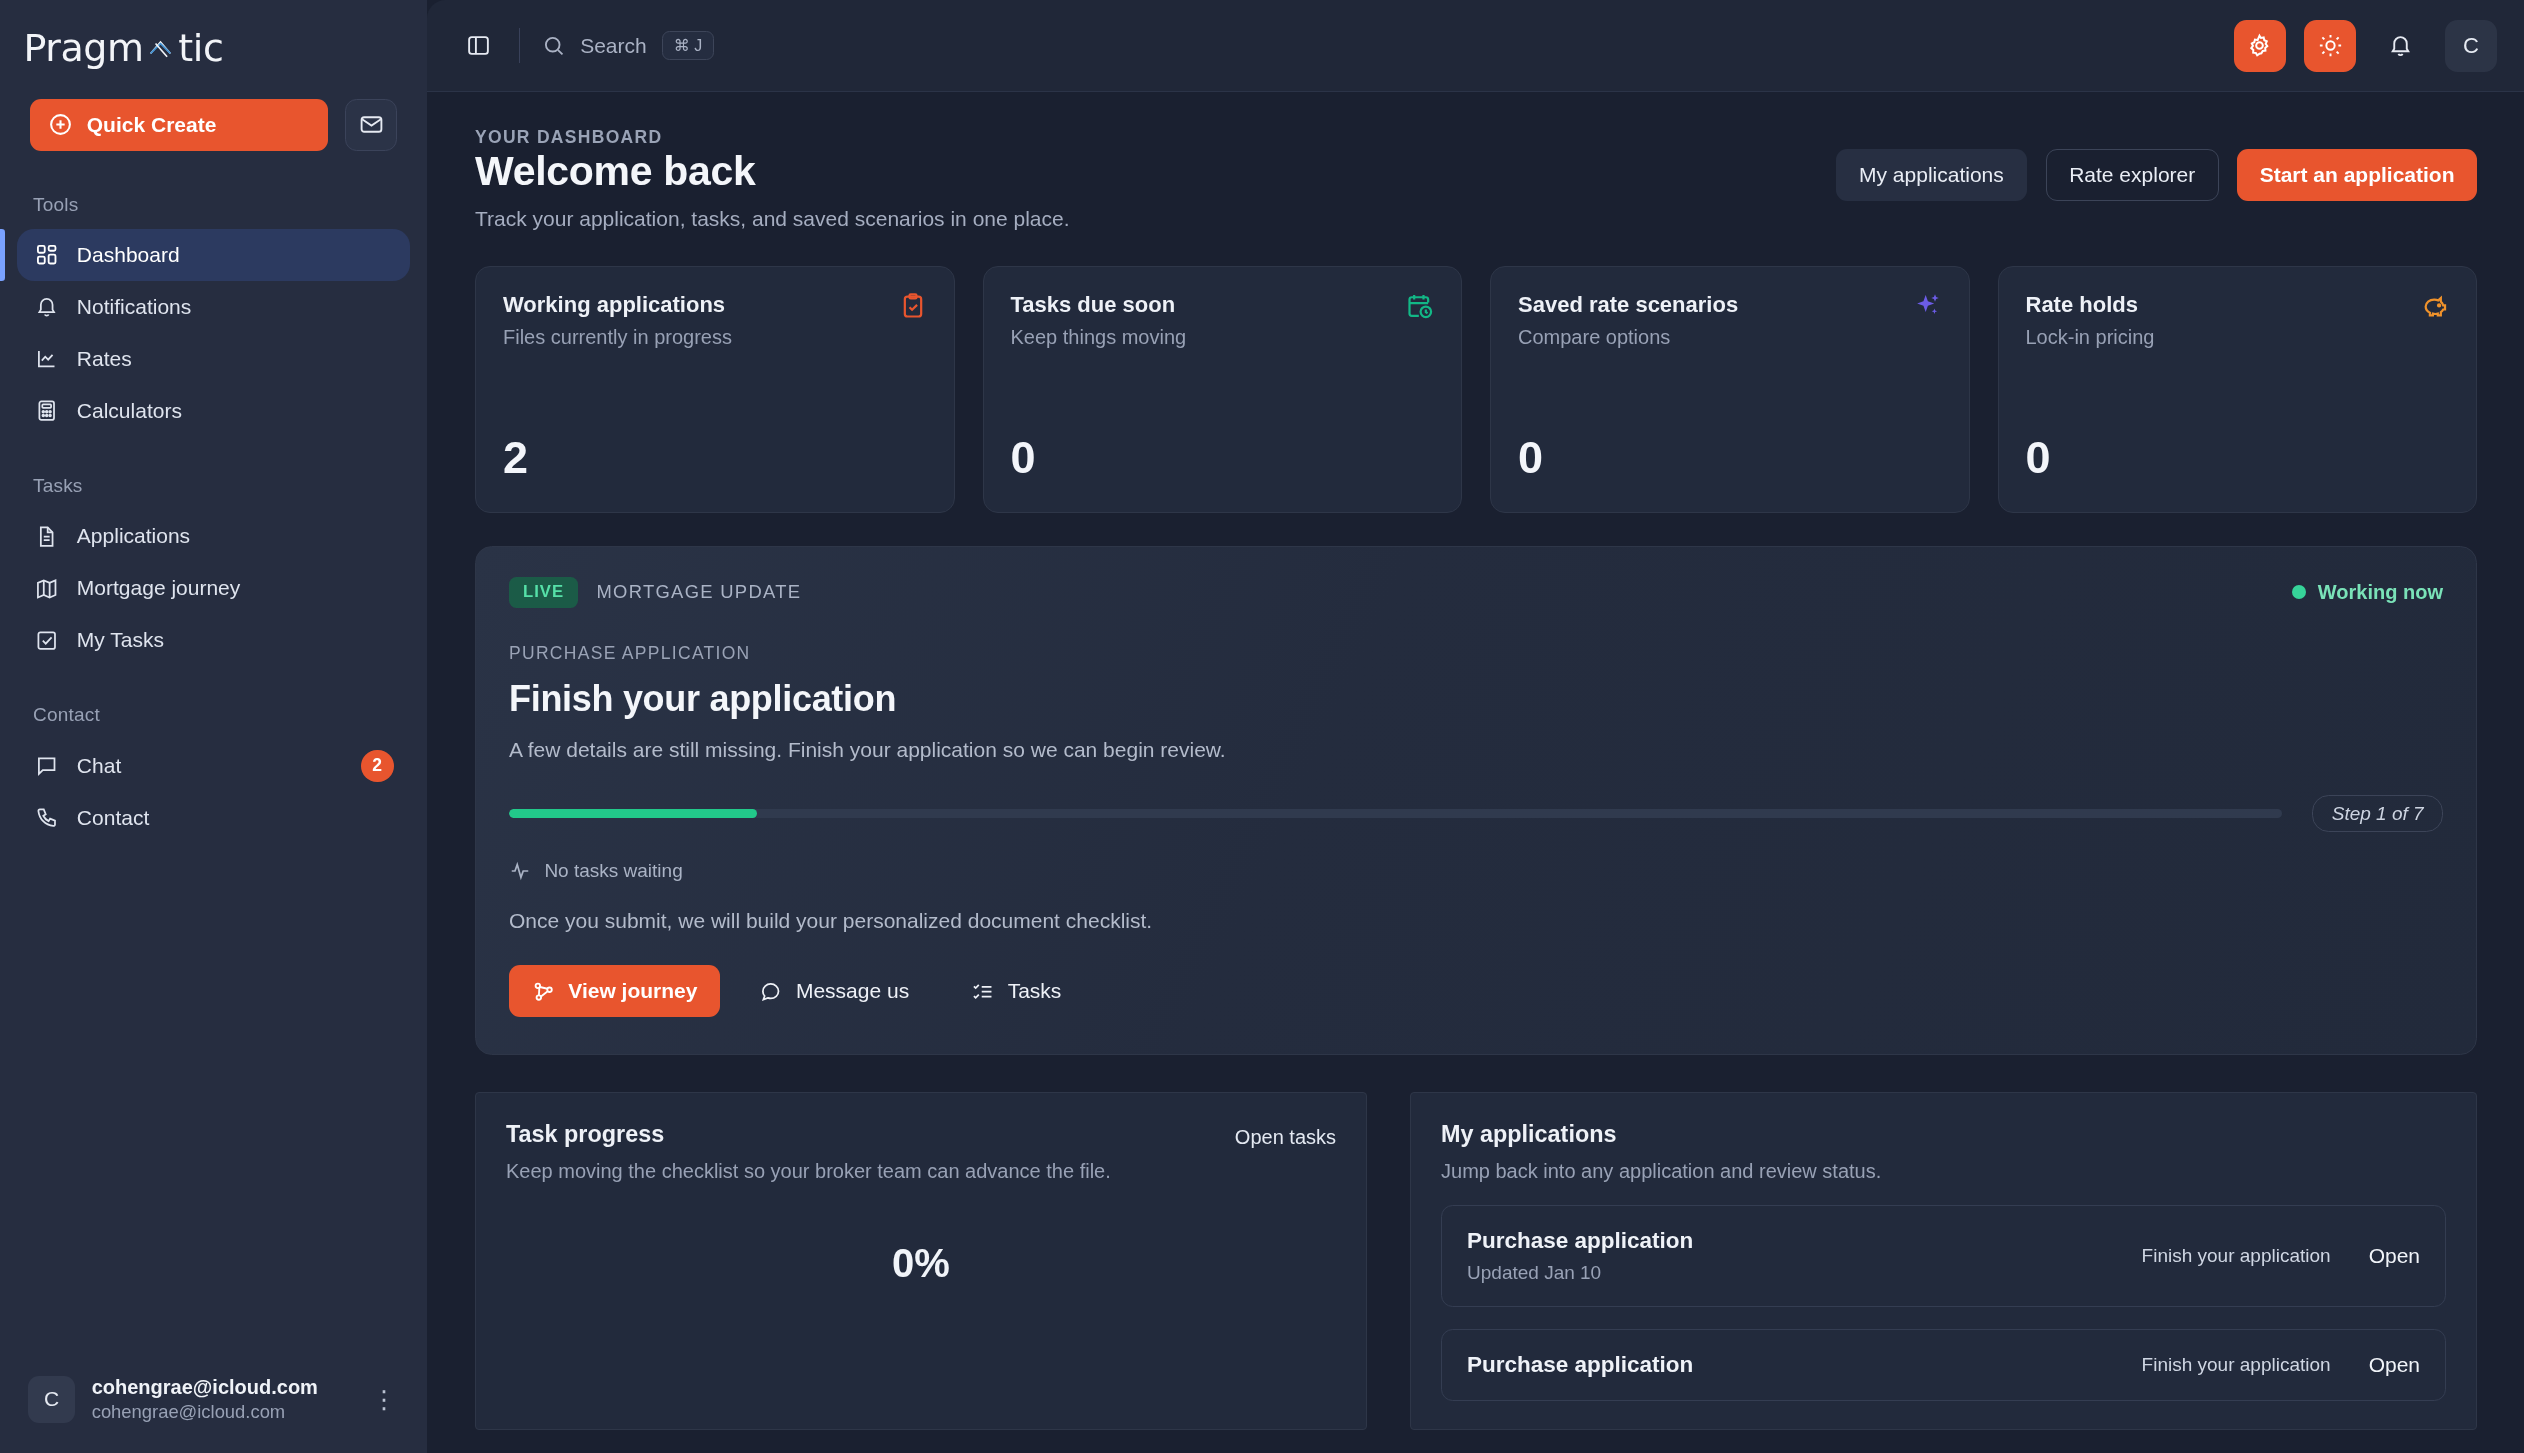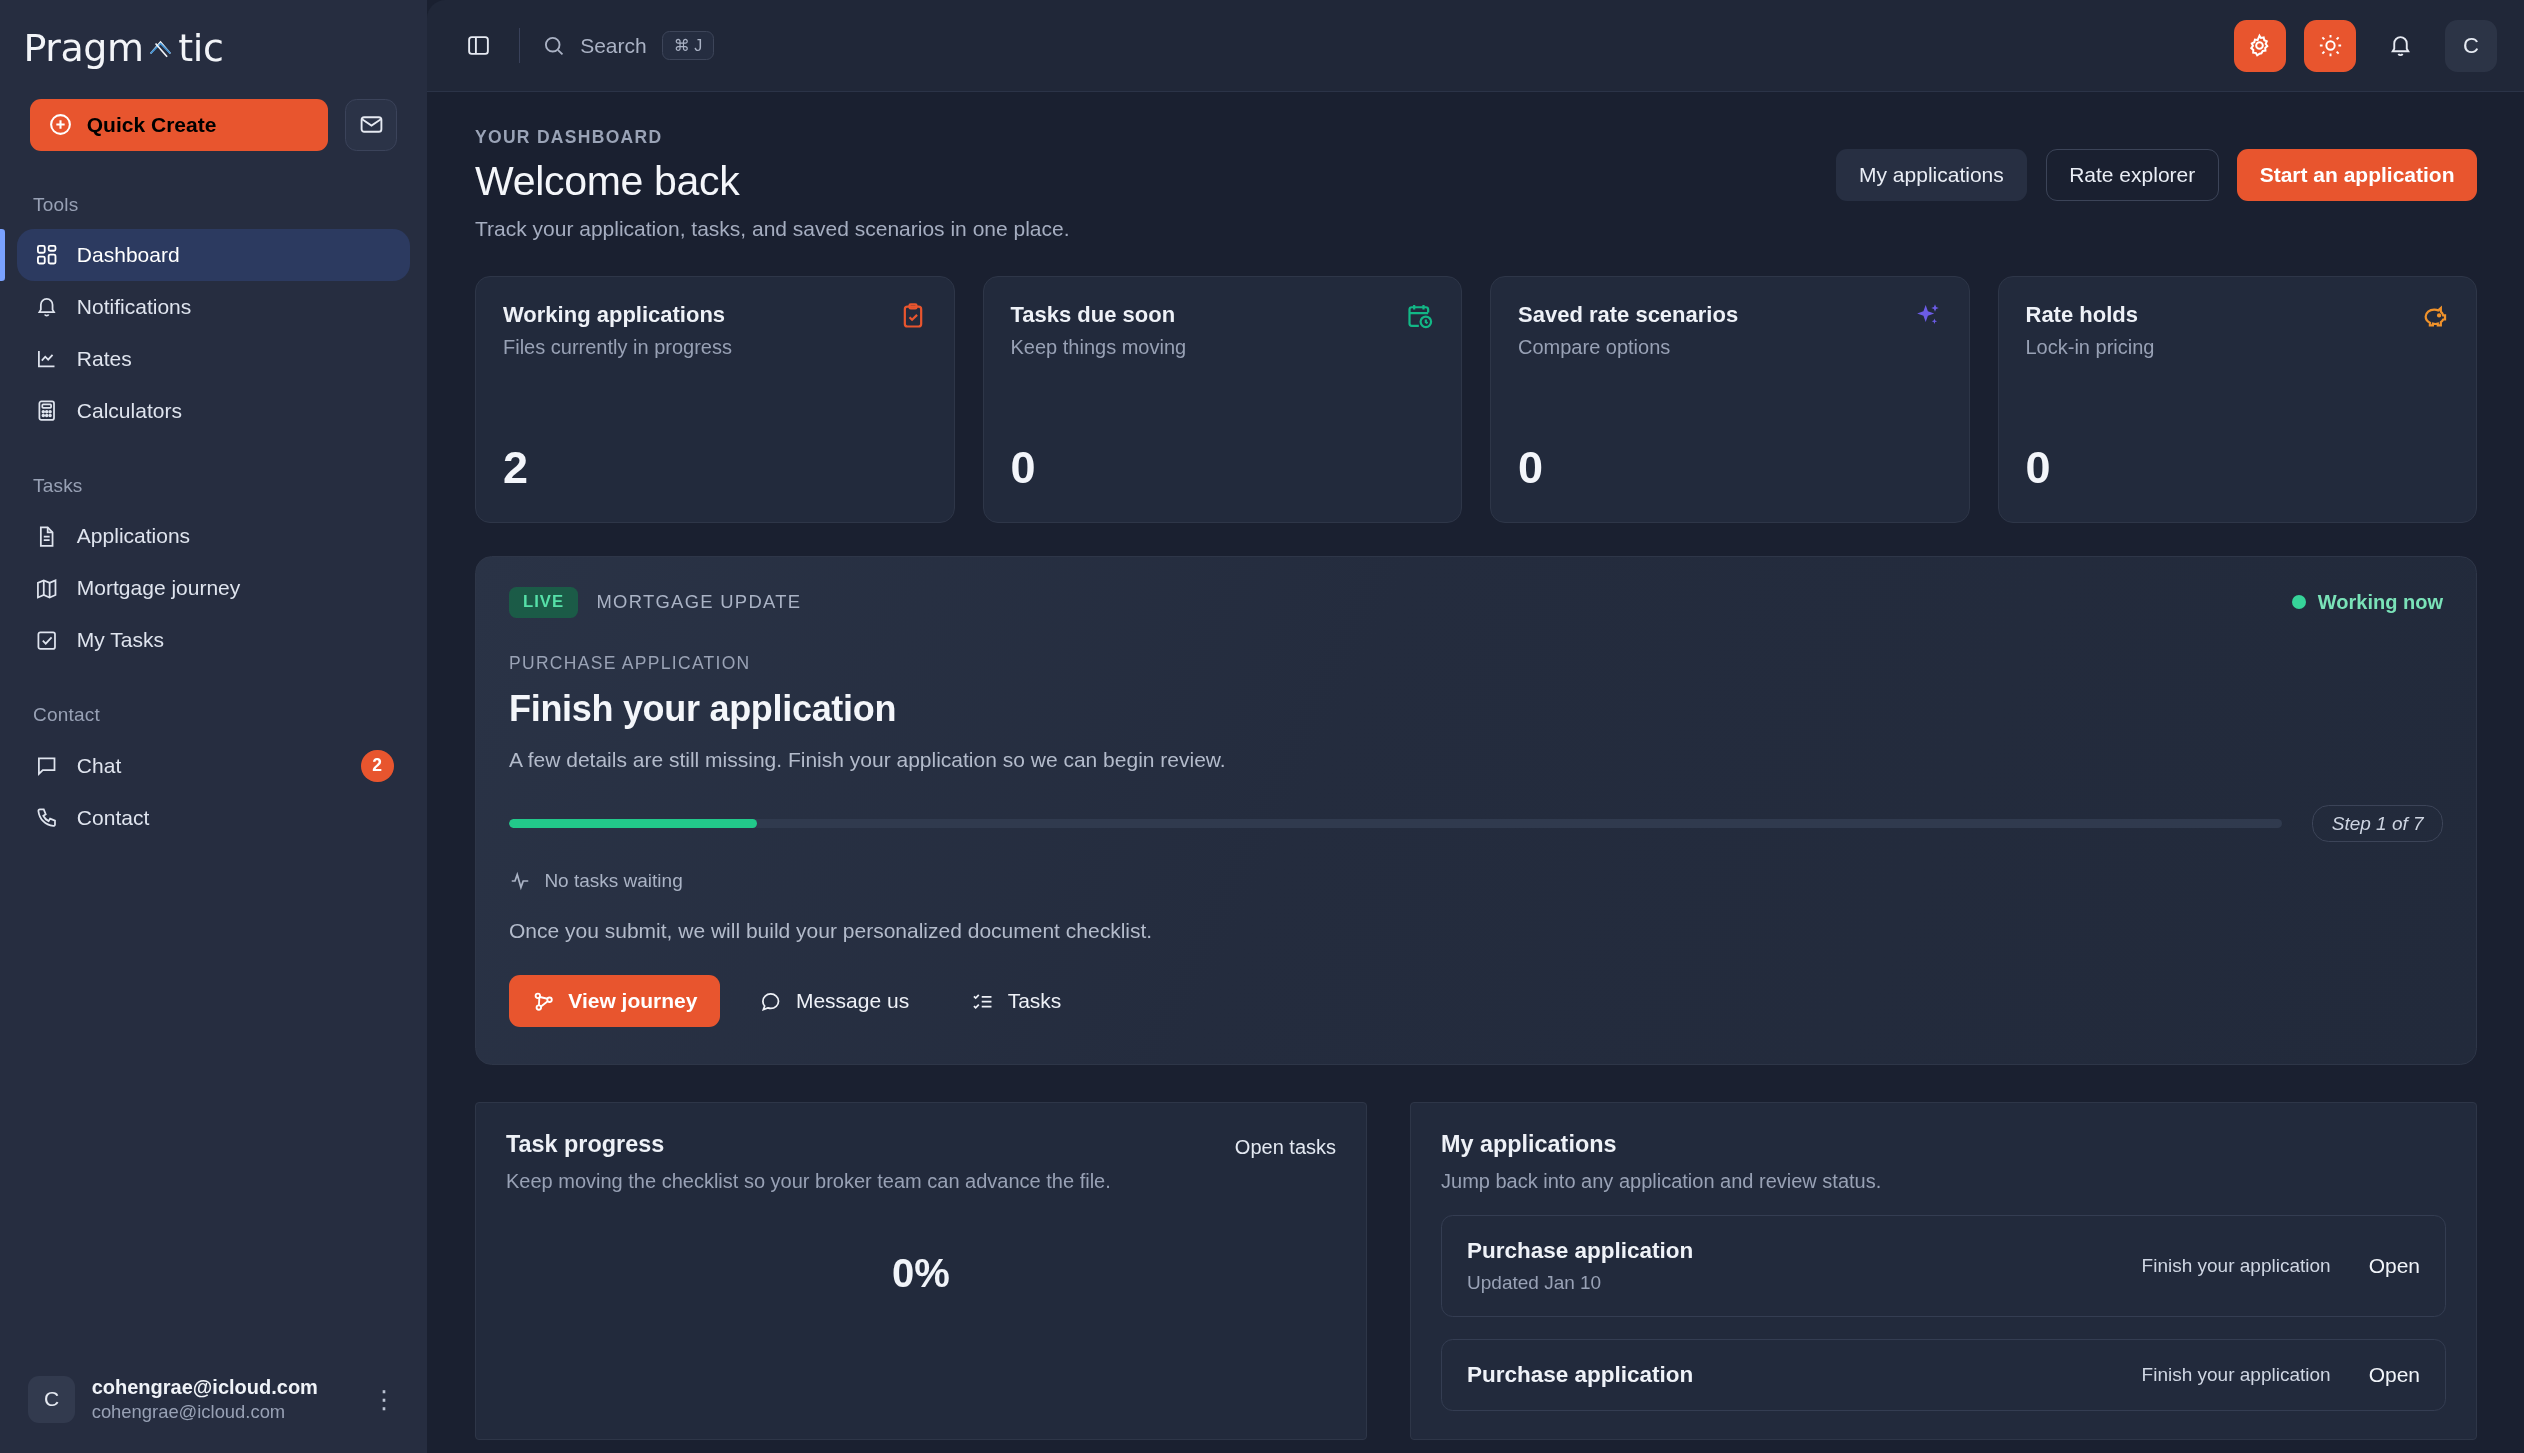--- a/index.html
+++ b/index.html
@@ -24,21 +24,21 @@
   .brand-text {
     font-size: 38px; color: #f2f4f8; letter-spacing: -0.4px;
     font-weight: 400; font-family: "DejaVu Sans", sans-serif;
     display:flex; align-items:center;
   }
   .brand-mark { display:inline-block; margin: 0 0.8px; }
 
   .quick-row { display: flex; align-items: center; gap: 16.7px; padding: 0 30px; margin-top: 11.7px; }
   .quick-create {
     flex: 1; height: 52px; background: #e8552e; border: none; border-radius: 11px;
-    color: #000000; font-size: 21px; font-weight: 600; display: flex; align-items: center;
+    color: #ffffff; font-size: 21px; font-weight: 600; display: flex; align-items: center;
     gap: 13.4px; padding-left: 18.4px; cursor: pointer; font-family: "Liberation Sans", sans-serif;
   }
   .mail-btn {
     width: 52px; height: 52px; border-radius: 11.7px; background: #2b3347;
     border: 0.8px solid #3b435a; display: flex; align-items: center; justify-content: center;
     cursor: pointer;
   }
 
   .nav-group { margin-top: 38px; }
   .nav-group.first { margin-top: 43px; }
@@ -96,21 +96,21 @@
     width: 52px; height: 52px; border-radius: 12.5px; display: flex;
     align-items: center; justify-content: center; cursor: pointer;
   }
   .sq-btn.accent { background: #e8552e; }
   .sq-btn.plain { background: transparent; }
   .sq-btn.muted { background: #2c3446; color: #e6eaf2; font-size: 22px; }
 
   .content { padding: 35px 48px 0 48px; }
   .head-row { display: flex; align-items: flex-start; gap: 39px; }
   .eyebrow { font-size: 17.5px; letter-spacing: 1.3px; color: #9aa3b6; font-weight: 600; }
-  .page-title { font-size: 41px; color: #f4f6fa; font-weight: 400; margin-top: 10px; letter-spacing: -0.3px; }
+  .page-title { font-size: 41px; color: #f4f6fa; font-weight: 700; letter-spacing: -0.3px; }
   .page-sub { font-size: 21px; color: #a5adc0; margin-top: 11.7px; }
   .head-actions { margin-left: auto; display: flex; align-items: center; gap: 18.4px; padding-top: 22px; }
   .btn {
     height: 52px; border-radius: 11px; font-size: 21px; display: flex;
     align-items: center; padding: 0 22.5px; cursor: pointer; font-family: "Liberation Sans", sans-serif;
   }
   .btn.ghost { background: #272f42; color: #e9edf5; border: 0.8px solid transparent; }
   .btn.outline { background: transparent; color: #e9edf5; border: 0.8px solid #3c4458; }
   .btn.primary { background: #e8552e; color: #ffffff; border: none; font-weight: 600; }
 

